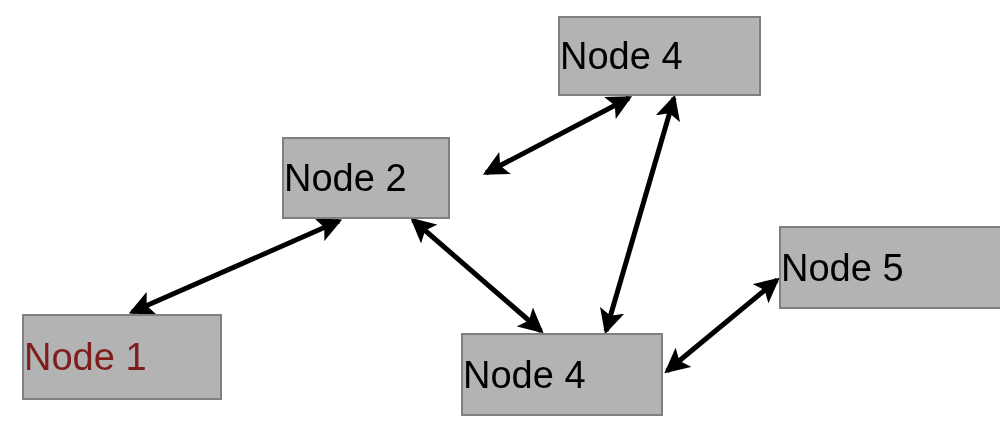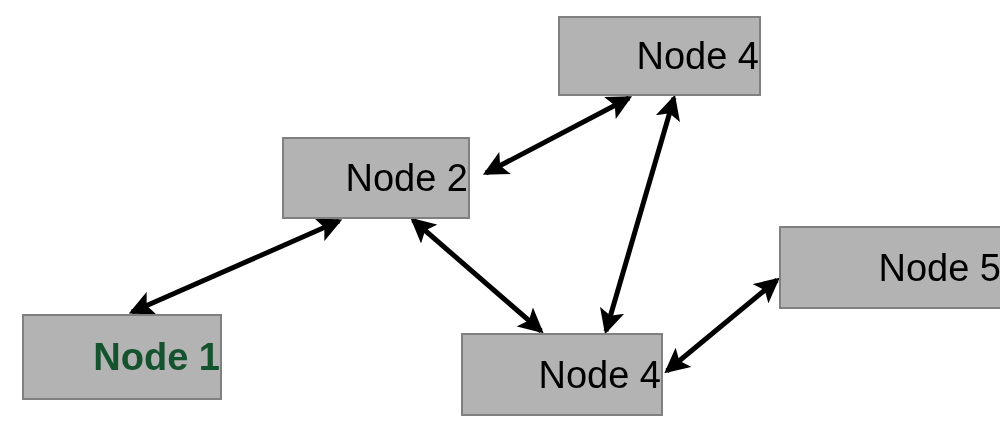--- a/index.html
+++ b/index.html
@@ -22,23 +22,22 @@
     width: 1000px;
     height: 437px;
   }
   .node-box {
     position: absolute;
     box-sizing: border-box;
     background: #b3b3b3;
     border: 2px solid #808080;
     display: flex;
     align-items: center;
-    justify-content: flex-end;
+    justify-content: flex-start;
     z-index: 2;
-    padding-left: 19px;
   }
   .node-label {
     font-family: "Liberation Sans", sans-serif;
     font-size: 38px;
     line-height: 1;
     color: #000000;
     letter-spacing: 0px;
     white-space: nowrap;
     user-select: none;
   }
@@ -65,24 +64,24 @@
     <g id="edges-group">
         <line x1="132" y1="312" x2="339" y2="221" class="edge-line" stroke="#000000" marker-end="url(#arrow-end)" marker-start="url(#arrow-start)"></line>
         <line x1="486" y1="173" x2="629" y2="98" class="edge-line" stroke="#000000" marker-end="url(#arrow-end)" marker-start="url(#arrow-start)"></line>
         <line x1="413" y1="220" x2="541" y2="331" class="edge-line" stroke="#000000" marker-end="url(#arrow-end)" marker-start="url(#arrow-start)"></line>
         <line x1="606" y1="331" x2="674" y2="98" class="edge-line" stroke="#000000" marker-end="url(#arrow-end)" marker-start="url(#arrow-start)"></line>
         <line x1="667" y1="371" x2="777" y2="280" class="edge-line" stroke="#000000" marker-end="url(#arrow-end)" marker-start="url(#arrow-start)"></line>
       </g>
   </svg>
 
   <div class="node-box" style="left: 22px; top: 314px; width: 200px; height: 86px; background: rgb(179, 179, 179); border-color: rgb(128, 128, 128);">
-    <span class="node-label" style="color: #14532d; font-weight: bold;">Node 1</span>
+    <span class="node-label" style="color: #7f1d1d;">Node 1</span>
   </div>
 
-  <div class="node-box" style="left: 282px; top: 137px; width: 188px; height: 82px; background: rgb(179, 179, 179); border-color: rgb(128, 128, 128);">
+  <div class="node-box" style="left: 282px; top: 137px; width: 168px; height: 82px; background: rgb(179, 179, 179); border-color: rgb(128, 128, 128);">
     <span class="node-label" style="color: rgb(0, 0, 0);">Node 2</span>
   </div>
 
   <div class="node-box" style="left: 461px; top: 333px; width: 202px; height: 83px; background: rgb(179, 179, 179); border-color: rgb(128, 128, 128);">
     <span class="node-label" style="color: rgb(0, 0, 0);">Node 4</span>
   </div>
 
   <div class="node-box" style="left: 558px; top: 16px; width: 203px; height: 80px; background: rgb(179, 179, 179); border-color: rgb(128, 128, 128);">
     <span class="node-label" style="color: rgb(0, 0, 0);">Node 4</span>
   </div>

